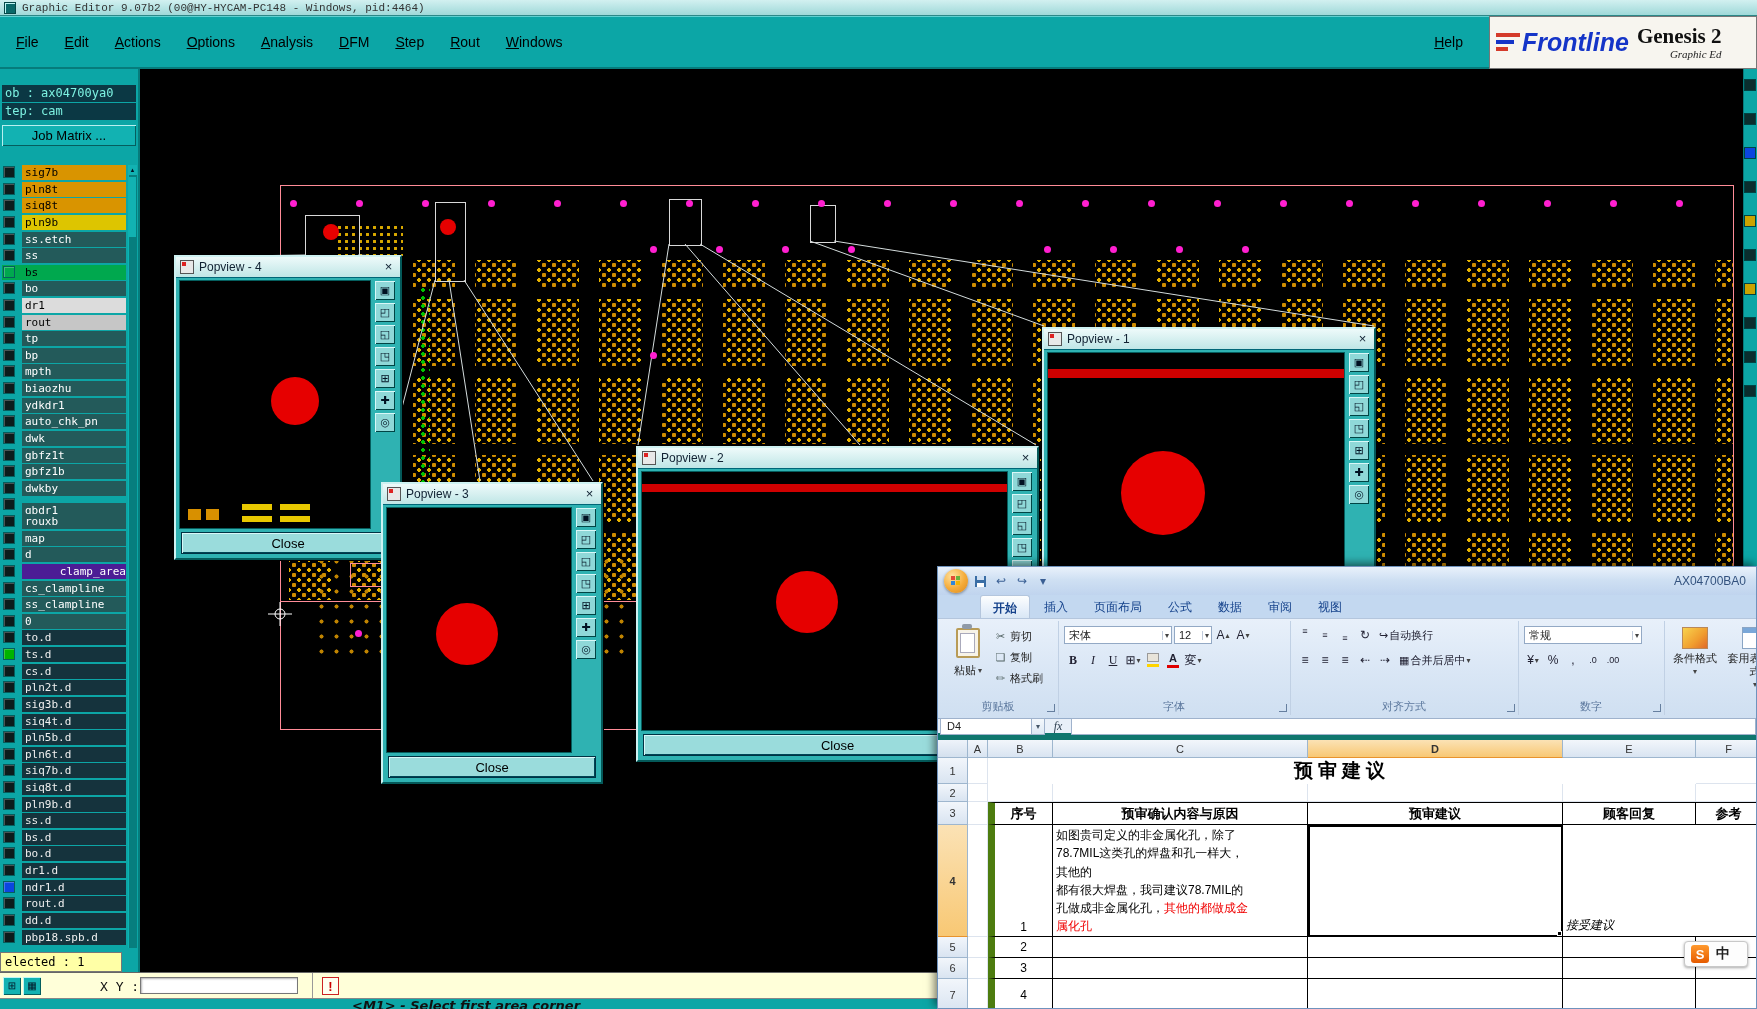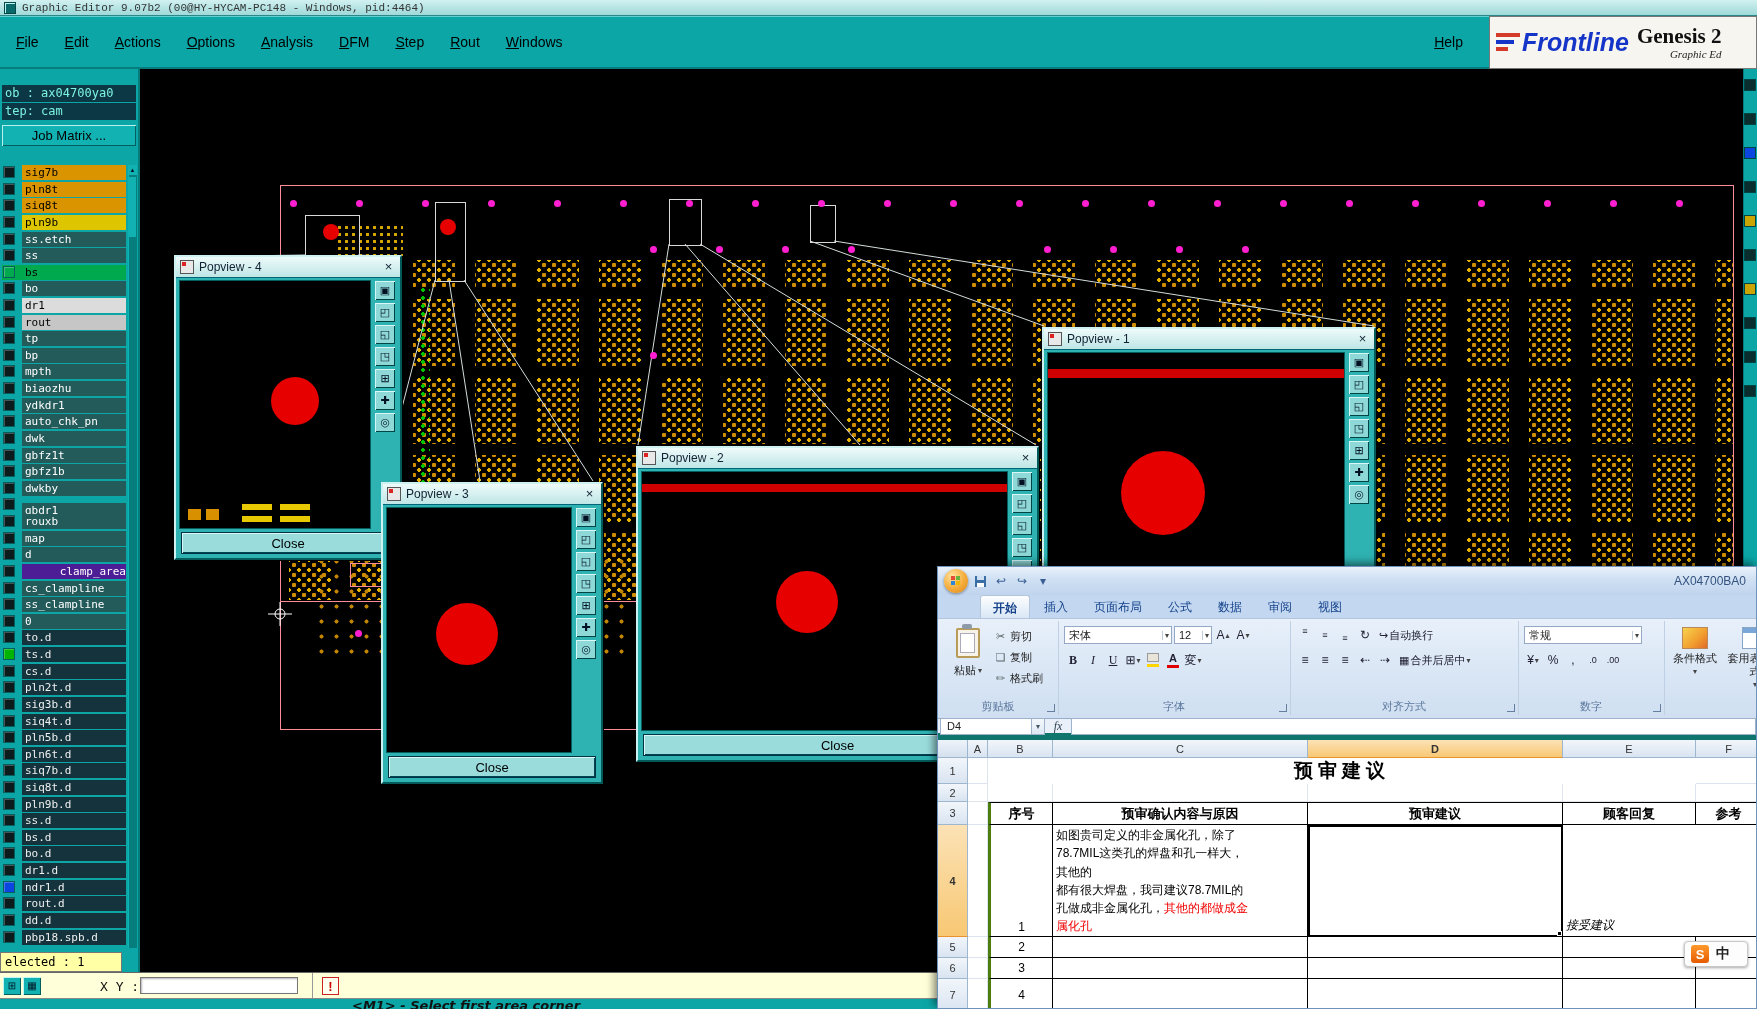--- a/index.html
+++ b/index.html
@@ -139,21 +139,21 @@
   .nbdd{width:13px;height:17px;background:linear-gradient(#f4f8fc,#dde8f4);border:1px solid #9fb2cc;border-left:none;font-size:8px;display:flex;align-items:center;justify-content:center;color:#456;box-sizing:border-box;}
   .fxi{width:26px;text-align:center;font-size:12px;font-style:italic;font-family:"Liberation Serif",serif;color:#345;}
   .ffield{flex:1;height:17px;background:#fff;border:1px solid #9fb2cc;box-sizing:border-box;}
   .x-sheet{position:absolute;left:0;top:173px;width:820px;height:270px;background:#fff;overflow:hidden;}
   .colhdr,.rowhdr{position:absolute;background:linear-gradient(#f2f6fb,#d9e4f1);border-right:1px solid #9eb6ce;border-bottom:1px solid #9eb6ce;font-size:11px;color:#333;display:flex;align-items:center;justify-content:center;box-sizing:border-box;}
   .colhdr.hl,.rowhdr.hl{background:linear-gradient(#fbe2b5,#f8c874);font-weight:bold;border-bottom-color:#e8932d;}
   .corner{background:linear-gradient(#eef3fa,#d4e0ee);}
   .cell{position:absolute;background:#fff;border-right:1px solid #dde4ee;border-bottom:1px solid #dde4ee;box-sizing:border-box;font-size:12px;color:#000;overflow:hidden;}
   .cell.tb{border-right:1px solid #000;border-bottom:1px solid #000;}
   .cell.tbt{border-top:1px solid #000;}
-  .cell.tbl{border-left:3px solid #4d7c0f;}
+  .cell.tbl{border-left:7px solid #4d7c0f;}
   .cell.th{display:flex;align-items:center;justify-content:center;font-weight:bold;font-size:13px;}
   .cell.cnum{display:flex;align-items:center;justify-content:center;}
   .cell.bnum{display:flex;align-items:flex-end;justify-content:center;padding-bottom:2px;}
   .cell.reply{display:flex;align-items:flex-end;justify-content:flex-start;padding:2px 3px;}
   .cell.content{padding:1px 3px;line-height:18.3px;}
   .cline{white-space:nowrap;}
   .red{color:#f00000;}
   .selcell{outline:2px solid #000;outline-offset:-2px;}
   .handle{position:absolute;right:0;bottom:0;width:5px;height:5px;background:#000;border:1px solid #fff;box-sizing:border-box;}
   .sheet-title{position:absolute;background:#fff;display:flex;align-items:center;justify-content:center;font-size:19px;font-weight:bold;letter-spacing:5px;color:#000;}

